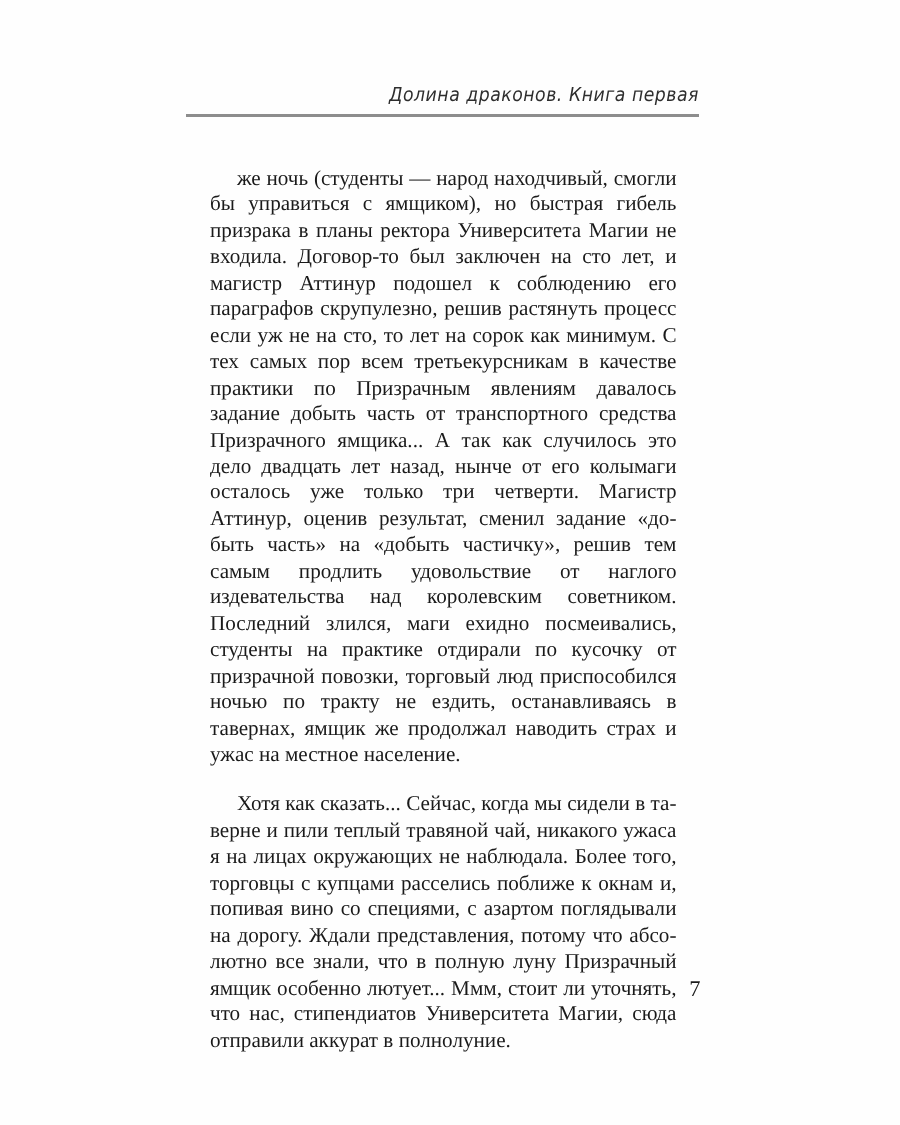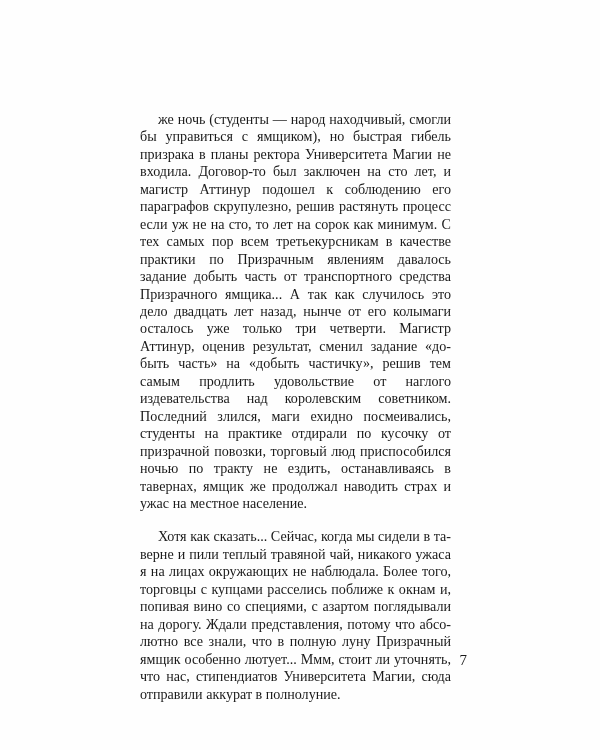--- a/index.html
+++ b/index.html
@@ -86,20 +86,24 @@
     font-size: 15px;
     color: #1a1a1a;
     line-height: 1;
   }
 </style>
 </head>
 <body>
 
 <div class="page">
 
+  <div class="header-zone">
+    <span class="running-head">Долина драконов. Книга первая</span>
+    <div class="header-rule"></div>
+  </div>
 
   <div class="text-column">
     <p class="para indented">же ночь (студенты — народ находчивый, смогли бы управиться с ямщиком), но быстрая гибель призра­ка в планы ректора Университета Магии не входила. Договор-то был заключен на сто лет, и магистр Ат­тинур подошел к соблюдению его параграфов скру­пулезно, решив растянуть процесс если уж не на сто, то лет на сорок как минимум. С тех самых пор всем третьекурсникам в качестве практики по При­зрачным явлениям давалось задание добыть часть от транспортного средства Призрачного ямщика... А так как случилось это дело двадцать лет назад, нынче от его колымаги осталось уже только три четверти. Ма­гистр Аттинур, оценив результат, сменил задание «до­быть часть» на «добыть частичку», решив тем самым продлить удовольствие от наглого издевательства над королевским советником. Последний злился, маги ехидно посмеивались, студенты на практике отдира­ли по кусочку от призрачной повозки, торговый люд приспособился ночью по тракту не ездить, останав­ливаясь в тавернах, ямщик же продолжал наводить страх и ужас на местное население.</p>
     <p class="para indented">Хотя как сказать... Сейчас, когда мы сидели в та­верне и пили теплый травяной чай, никакого ужаса я на лицах окружающих не наблюдала. Более того, торговцы с купцами расселись поближе к окнам и, попивая вино со специями, с азартом поглядывали на дорогу. Ждали представления, потому что абсо­лютно все знали, что в полную луну Призрачный ямщик особенно лютует... Ммм, стоит ли уточнять, что нас, стипендиатов Университета Магии, сюда от­правили аккурат в полнолуние.</p>
   </div>
 
   <div class="folio">7</div>
 
 </div>
 

